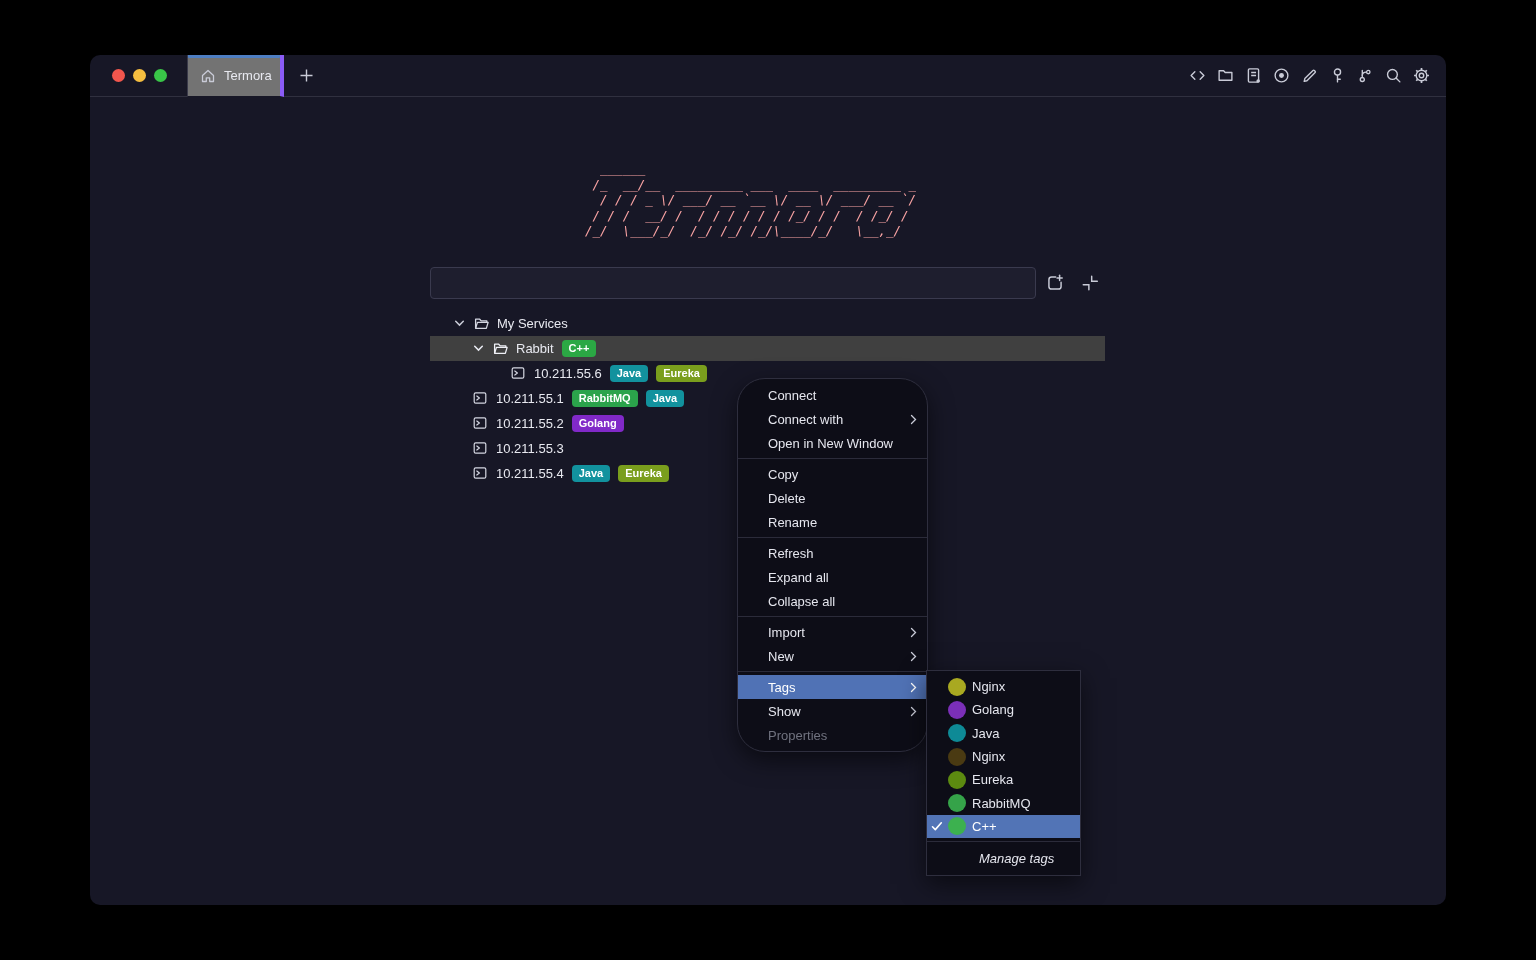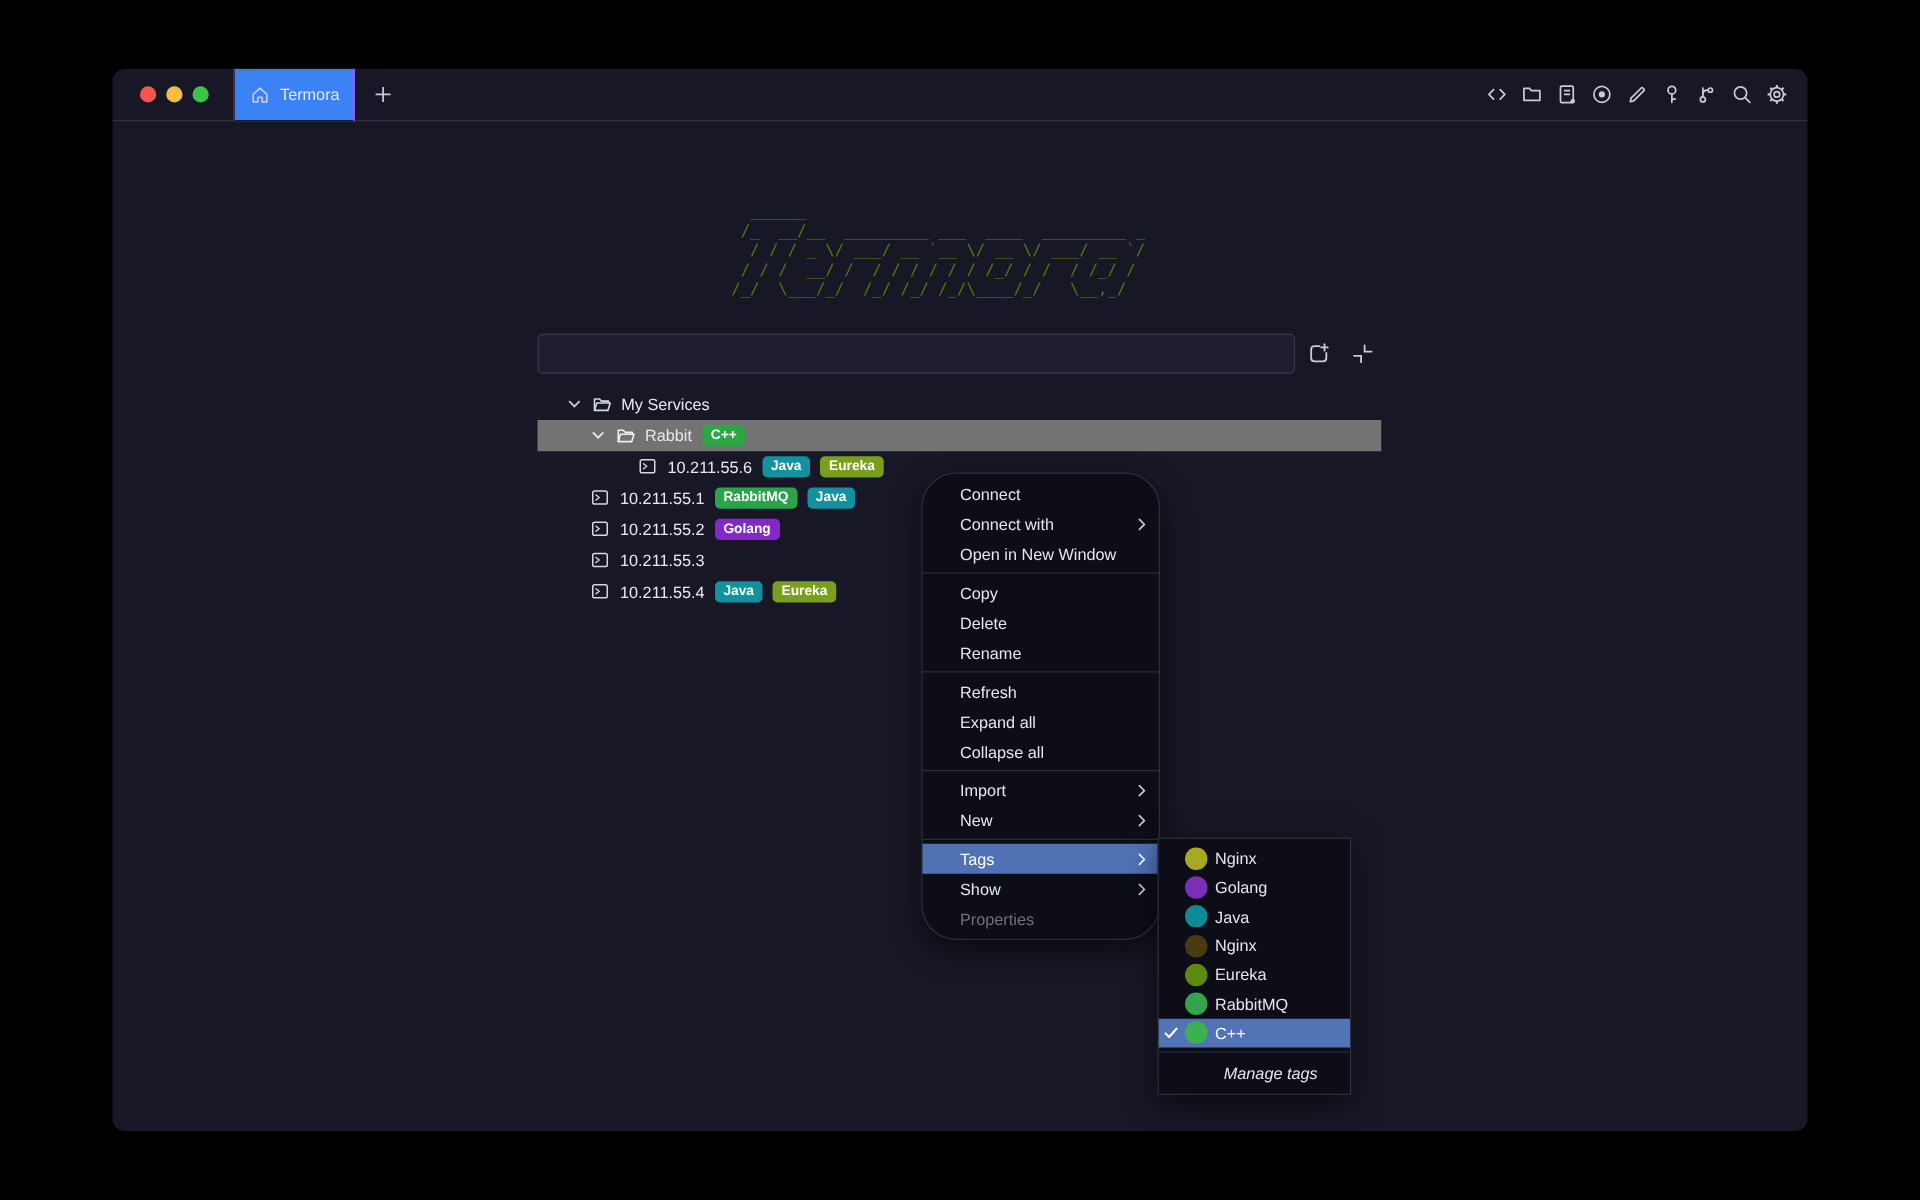--- a/index.html
+++ b/index.html
@@ -11,50 +11,50 @@
             box-shadow:0 25px 70px rgba(0,0,0,.65); }
 
   
   .titlebar { position:relative; height:42px; display:flex; align-items:stretch;
               border-bottom:1px solid #30303F; }
   .traffic { display:flex; align-items:center; gap:8px; padding:0 20px 0 22px; }
   .light { width:13px; height:13px; border-radius:50%; }
   .light.red{ background:#F2564D; } .light.yellow{ background:#F5BE40; } .light.green{ background:#39C548; }
 
   .tab-active { display:flex; align-items:center; gap:8px; width:97px; padding:0 12px;
-                background:#3b82f6; border-left:1px solid #3A3A4A; border-right:2px solid #8b5cf6;
+                background:#737373; border-left:1px solid #3A3A4A; border-right:4px solid #8b5cf6;
                 position:relative; margin-bottom:-1px; border-bottom:1px solid #171726; }
   .tab-active::before { content:""; position:absolute; left:0; top:0; right:0; height:3px;
                         background:#4E7EC2; border-radius:0 0 1px 1px; }
   .tab-label { color:#E8E9F0; font-size:13px; }
 
   .tab-plus { display:flex; align-items:center; margin-left:15px; color:#C9CBD7; }
 
   .tb-right { margin-left:auto; display:flex; align-items:center; gap:11px; padding-right:16px;
               color:#C9CBD7; }
   .tb-icon { width:17px; height:17px; display:flex; align-items:center; justify-content:center; }
 
   svg { display:block; }
 
   
-  .ascii { position:absolute; left:495px; top:106px; color:#4d7c0f;
+  .ascii { position:absolute; left:495px; top:106px; color:#fca5a5;
            font-family:"DejaVu Sans Mono", monospace; font-size:12.5px; line-height:15.5px;
-           white-space:pre; }
+           white-space:pre;font-style:italic; }
 
   
   .search-input { position:absolute; left:340px; top:212px; width:606px; height:32px;
                   background:#1E1E2E; border:1px solid #3A3A4E; border-radius:4px;
                   color:#E8E9F0; font-size:13px; padding:0 10px; outline:none; }
   .search-side { position:absolute; top:212px; left:956px; height:32px; display:flex;
                  align-items:center; gap:17px; color:#C9CBD7; }
 
   
   .tree { position:absolute; left:340px; top:256px; width:675px; color:#E8E9F0; font-size:13px; }
   .trow { height:25px; display:flex; align-items:center; gap:8px; }
-  .trow.selected { background:#737373; }
+  .trow.selected { background:#404040; }
   .twist { width:13px; height:13px; color:#C9CBD7; flex:0 0 auto; }
   .node-icon { width:15px; height:15px; color:#D5D7E2; flex:0 0 auto; }
   .badge { font-size:11px; font-weight:bold; color:#fff; padding:2px 7px; border-radius:4px;
            line-height:13px; flex:0 0 auto; }
 
   
   .menu { position:absolute; background:#0D0D17; border:1px solid #2E2E3E;
           box-shadow:0 8px 24px rgba(0,0,0,.55); font-size:13px; color:#E5E6EE;
           padding:4px 0; }
   .ctx-menu { left:647px; top:323px; width:191px;border-radius:28px; }

